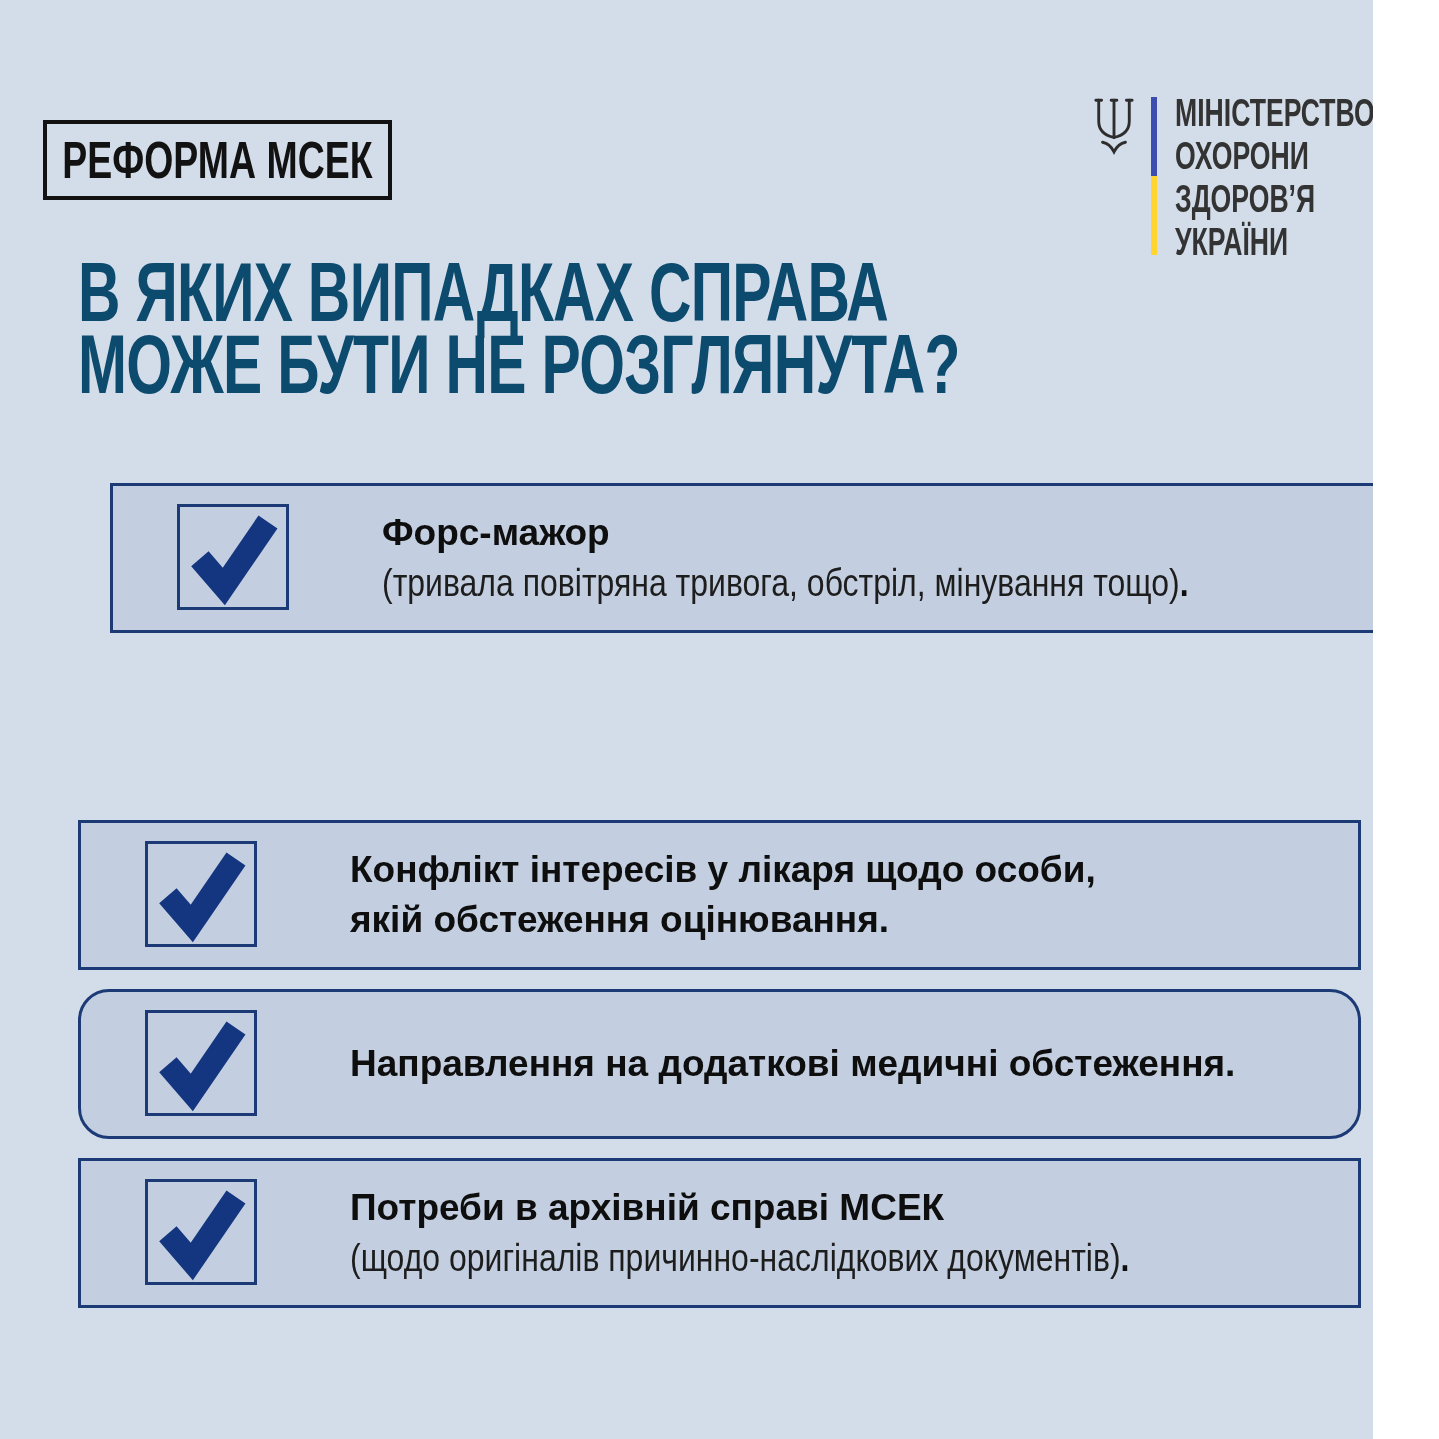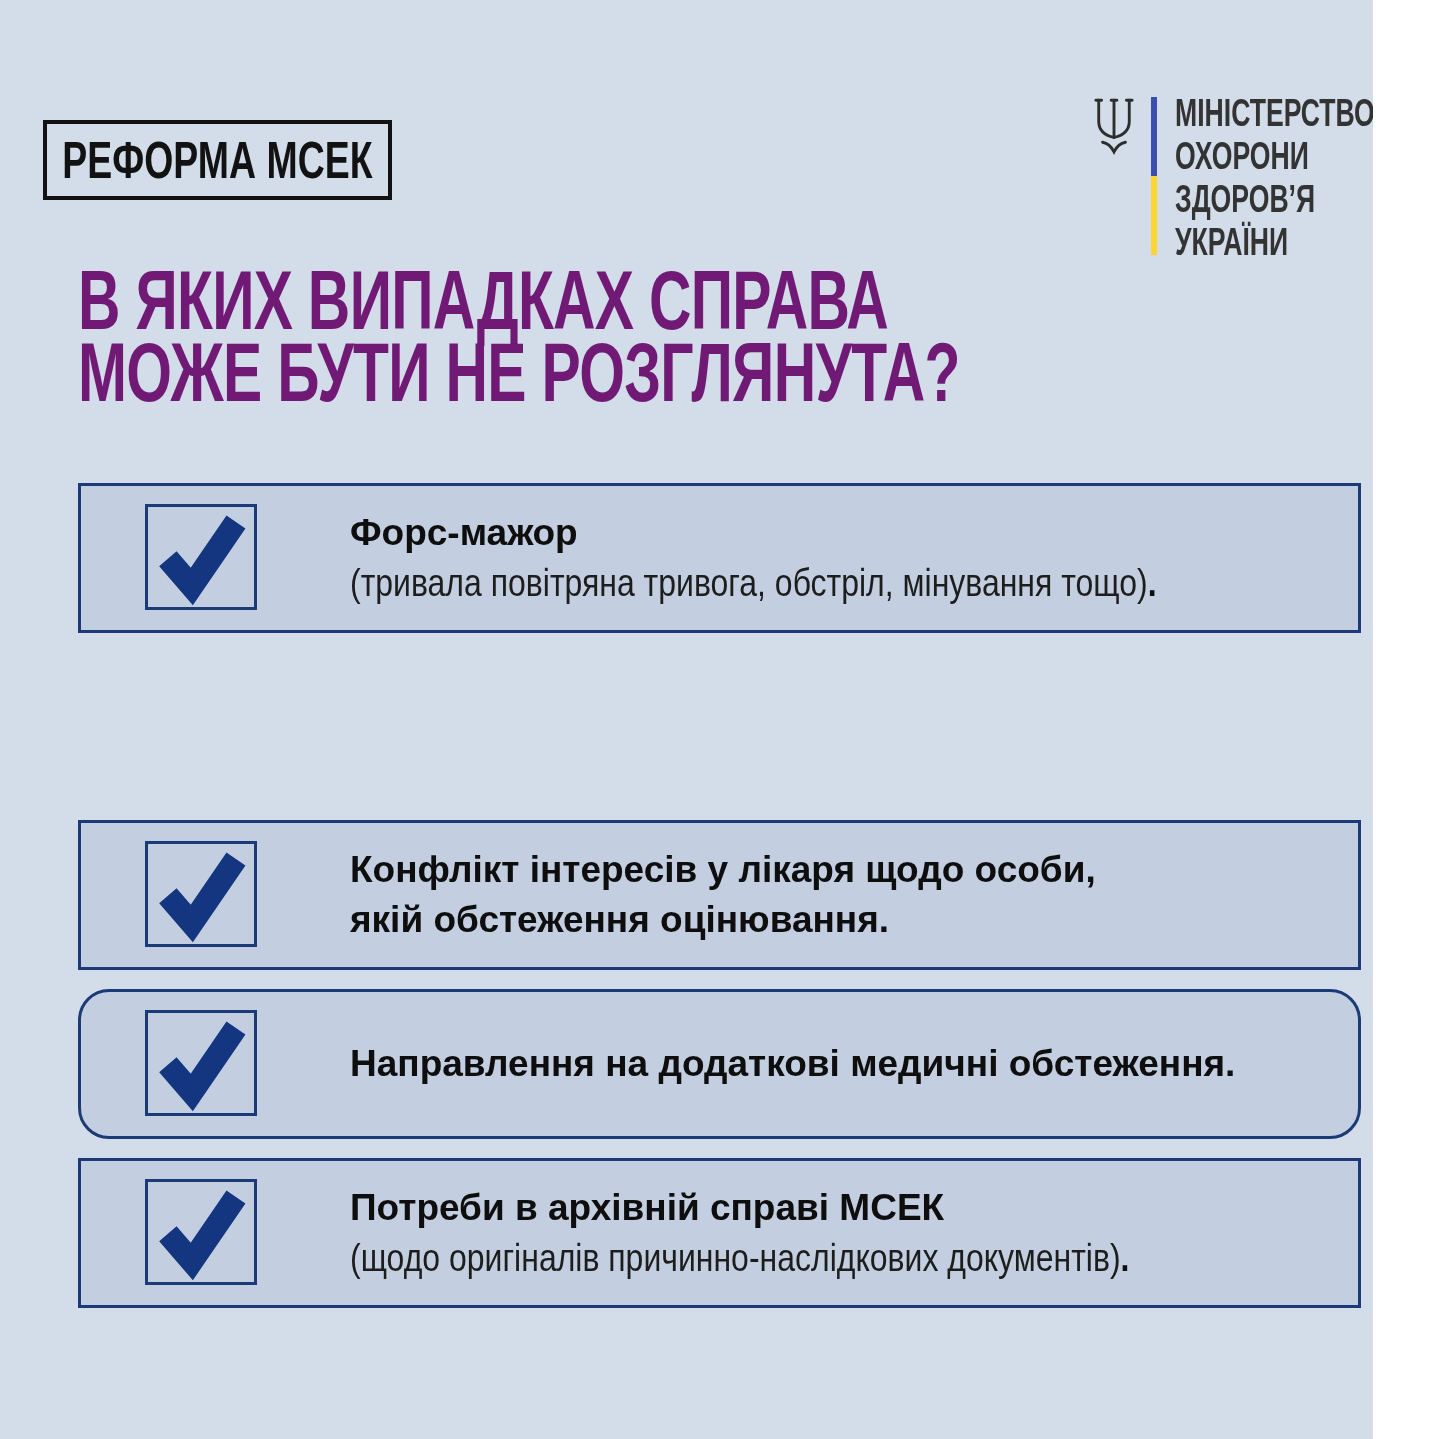--- a/index.html
+++ b/index.html
@@ -44,39 +44,39 @@
   }
   .ministry-line{
     display:block;
     font-size:38px;line-height:43px;font-weight:bold;color:#333333;
     transform:scaleX(0.70);transform-origin:0 50%;
     white-space:nowrap;
   }
 
   
   .title{
-    position:absolute;left:78px;top:264px;
-    color:#701a75;
+    position:absolute;left:78px;top:256px;
+    color:#0c4a6e;
   }
   .title-line{
     display:block;
     font-size:84px;line-height:72px;font-weight:bold;
     transform:scaleX(0.70);transform-origin:0 50%;
     white-space:nowrap;letter-spacing:-1px;
   }
 
   
   .card{
     position:absolute;left:78px;
     width:1283px;height:150px;
     box-sizing:border-box;
     background:#c3cfe0;
     border:3px solid #1c3b76;
   }
-  .card-1{top:483px;}
+  .card-1{top:483px;margin-left:32px;}
   .card-2{top:652px;}
   .card-3{top:820px;}
   .card-4{top:989px;border-radius:31px;}
   .card-5{top:1158px;}
 
   .checkbox{
     position:absolute;left:64px;top:18px;
     width:112px;height:106px;
     box-sizing:border-box;
     border:3px solid #1c3b76;

